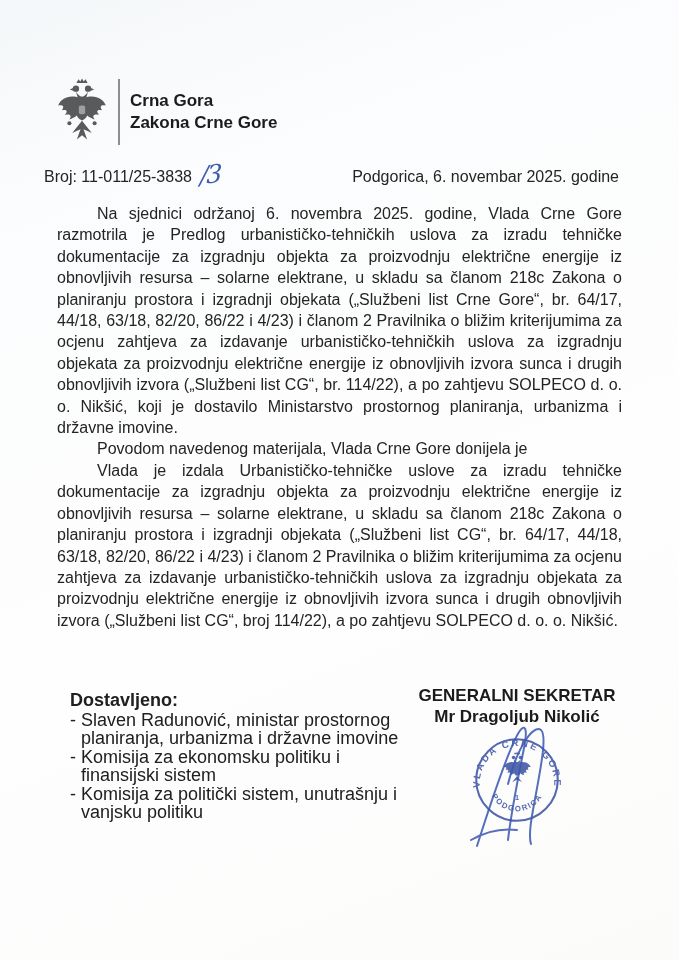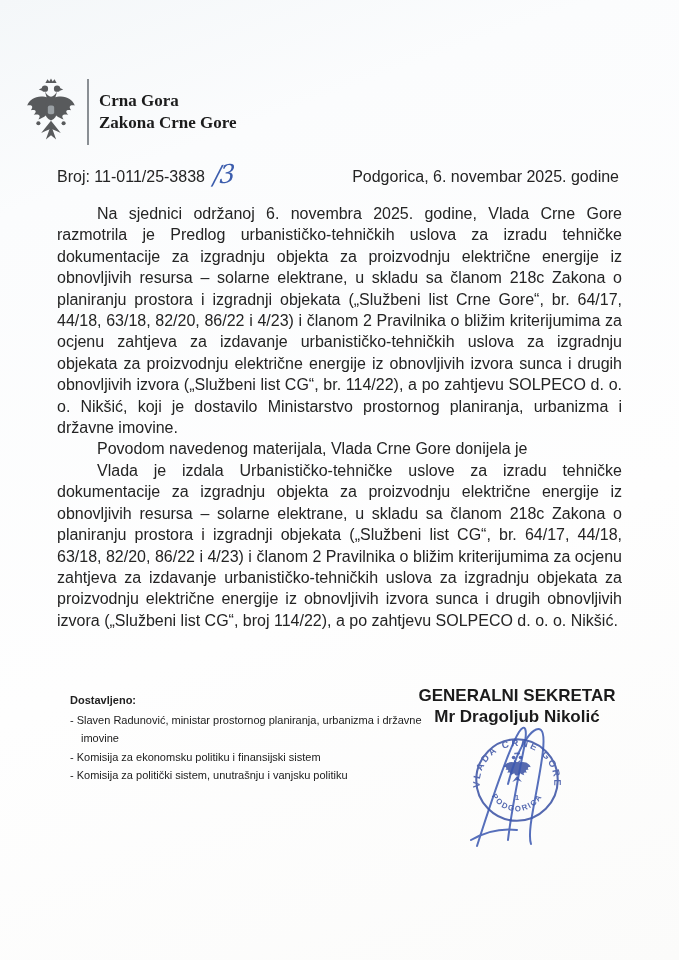--- a/index.html
+++ b/index.html
@@ -10,30 +10,29 @@
     color:#242424;
     overflow:hidden;
   }
   .page{
     position:relative;width:679px;height:960px;
     background:linear-gradient(160deg,#f4f7f9 0%,#fbfcfd 18%,#fefefe 60%,#fbfbfa 100%);
   }
   
   .letterhead{
     display:flex;align-items:center;
-    padding:76px 0 0 23px;
-    font-family:Liberation Serif, serif;
+    padding:76px 0 0 54px;
   }
   .coat{width:56px;height:72px;flex:0 0 auto;}
   .vrule{width:2px;height:66px;background:#8a8f94;margin:0 10px 0 8px;flex:0 0 auto;}
   .org-lines{font-weight:bold;font-size:17px;line-height:22px;color:#1c1c1c;}
   
   .ref-row{
     display:flex;justify-content:space-between;align-items:center;
-    margin:20px 60px 0 57px;
+    margin:20px 60px 0 44px;
     font-size:16px;
     gap:19px;
   }
   .ref-left{display:flex;align-items:flex-start;gap:8px;}
   .handwritten{
     color:#3c5dad;font-size:25px;line-height:20px;
     font-style:italic;font-family:"DejaVu Serif",serif;
     transform:rotate(-6deg) skewX(-8deg);
     display:inline-block;margin-top:-3px;letter-spacing:-2px;
   }
@@ -59,21 +58,21 @@
     margin-top:40px;
   }
   .stamp-wrap{position:relative;margin-top:1px;display:flex;justify-content:center;}
   .stamp{opacity:.88;}
   .sig-overlay{
     position:absolute;left:28px;top:-14px;width:190px;height:150px;
     pointer-events:none;
   }
   .distribution{
     position:absolute;left:70px;top:46px;width:352px;
-    font-size:11px;line-height:18.5px;color:#202020;
+    font-size:18px;line-height:18.5px;color:#202020;
   }
   .dist-label{font-weight:bold;margin-bottom:1px;}
   .dist-item{padding-left:11px;text-indent:-11px;}
 </style>
 </head>
 <body>
 
 <div class="page">
 
   <div class="letterhead">

